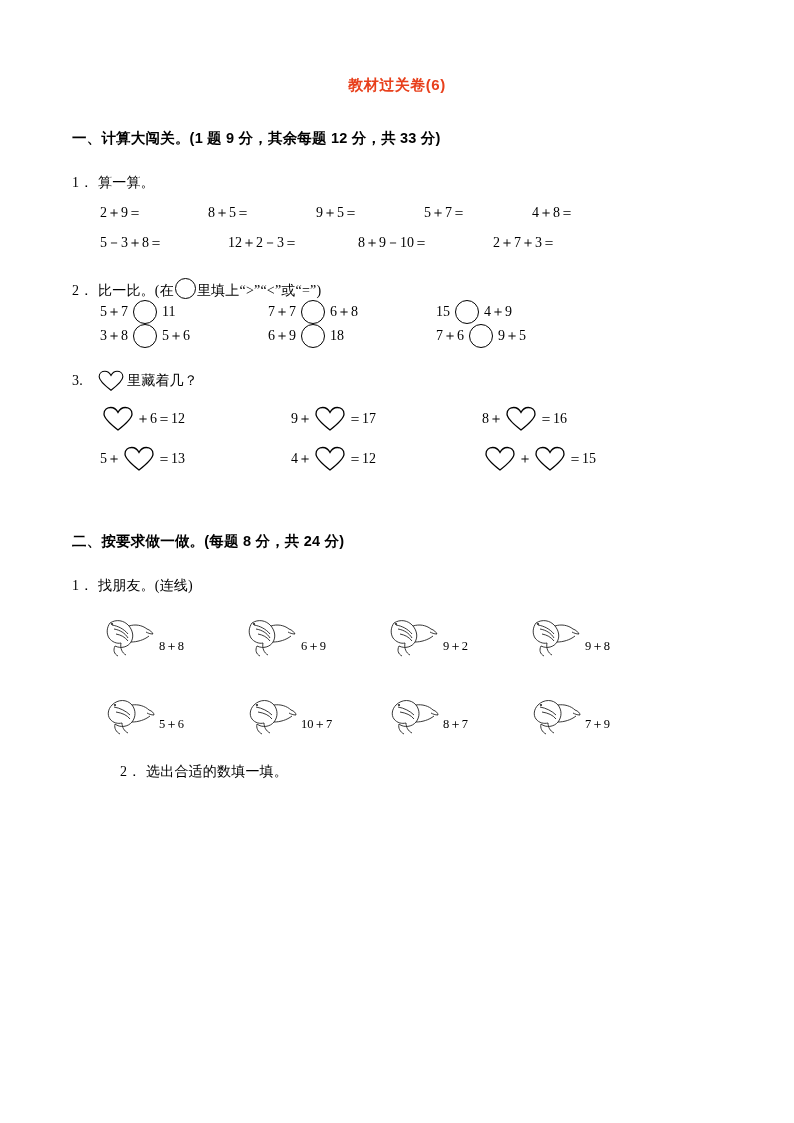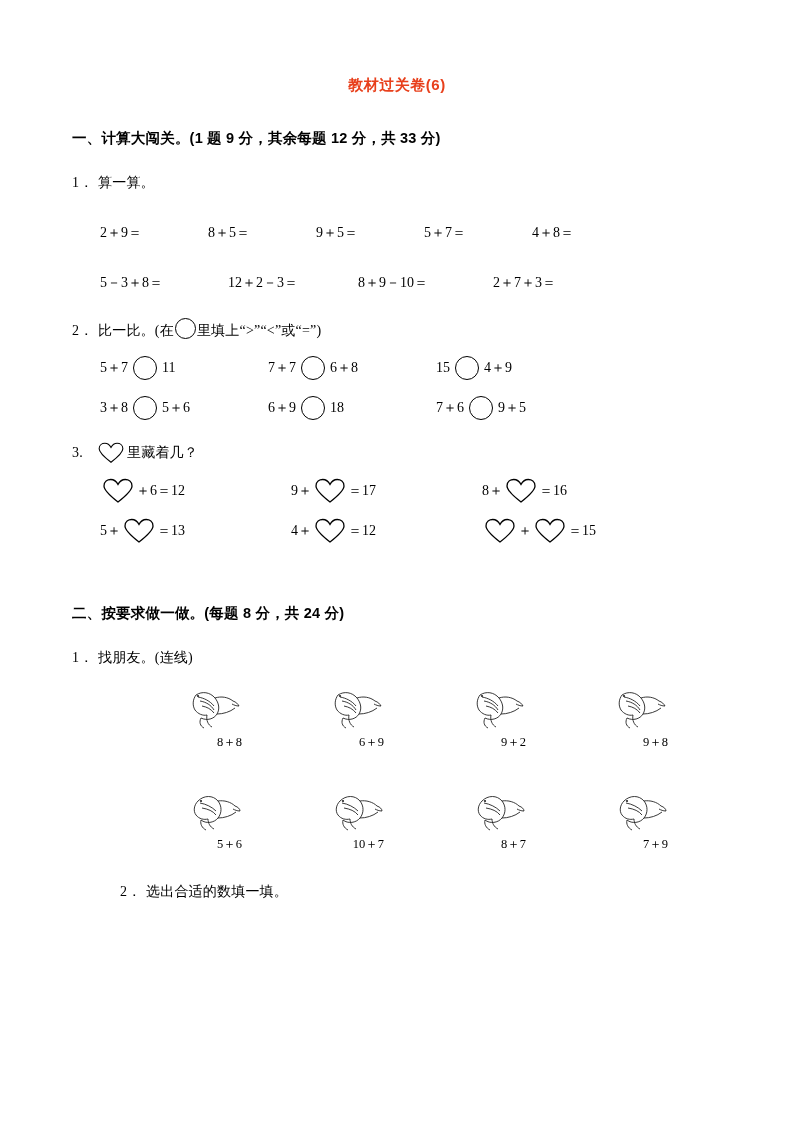--- a/index.html
+++ b/index.html
@@ -41,38 +41,37 @@
   .q-line {
     font-size: 14px;
     margin-top: 26px;
     letter-spacing: 0.2px;
   }
   .q-num {
     display: inline-block;
     width: 26px;
   }
   .row {
-    margin-top: 32px;
+    margin-top: 12px;
     font-size: 14px;
     display: flex;
     align-items: center;
     padding-left: 28px;
   }
   .cell {
     white-space: nowrap;
   }
   
   .r1 .cell { width: 108px; }
   .r1 .cell:last-child { width: auto; }
   .r2 .cell { width: 108px; }
   .r2 .cell:last-child { width: auto; }
 
   
   .cmp-row {
-    margin-top: 16px;
     display: flex;
     align-items: center;
     padding-left: 28px;
     font-size: 14px;
   }
   .cmp-cell {
     width: 168px;
     display: flex;
     align-items: center;
     gap: 2px;
@@ -124,21 +123,20 @@
   .birds-row {
     display: flex;
     padding-left: 28px;
     margin-top: 18px;
   }
   .bird-item {
     width: 142px;
     display: flex;
     align-items: flex-end;
     gap: 3px;
-    flex-direction: column;
   }
   .bird-label {
     font-size: 12.5px;
     padding-bottom: 4px;
   }
   .bird {
     width: 56px;
     height: 44px;
   }
   .bird svg { display: block; }

